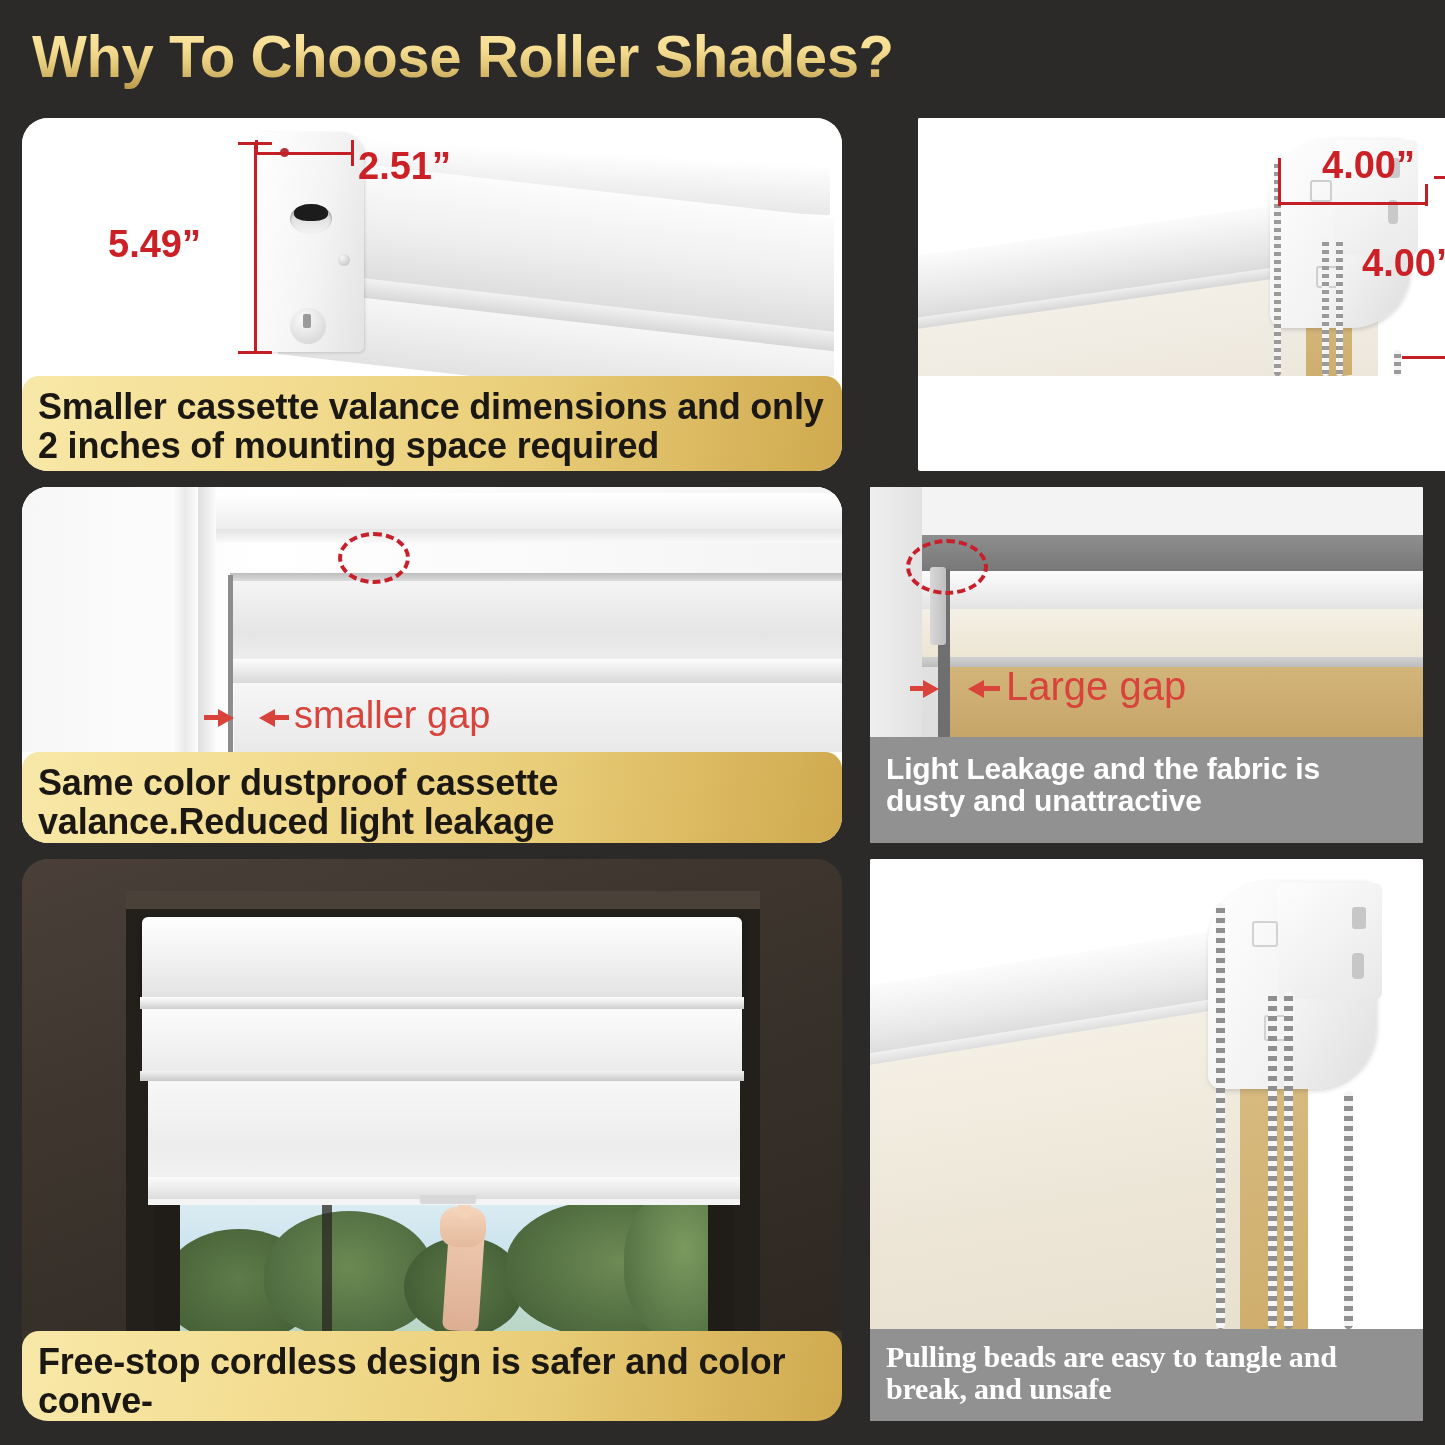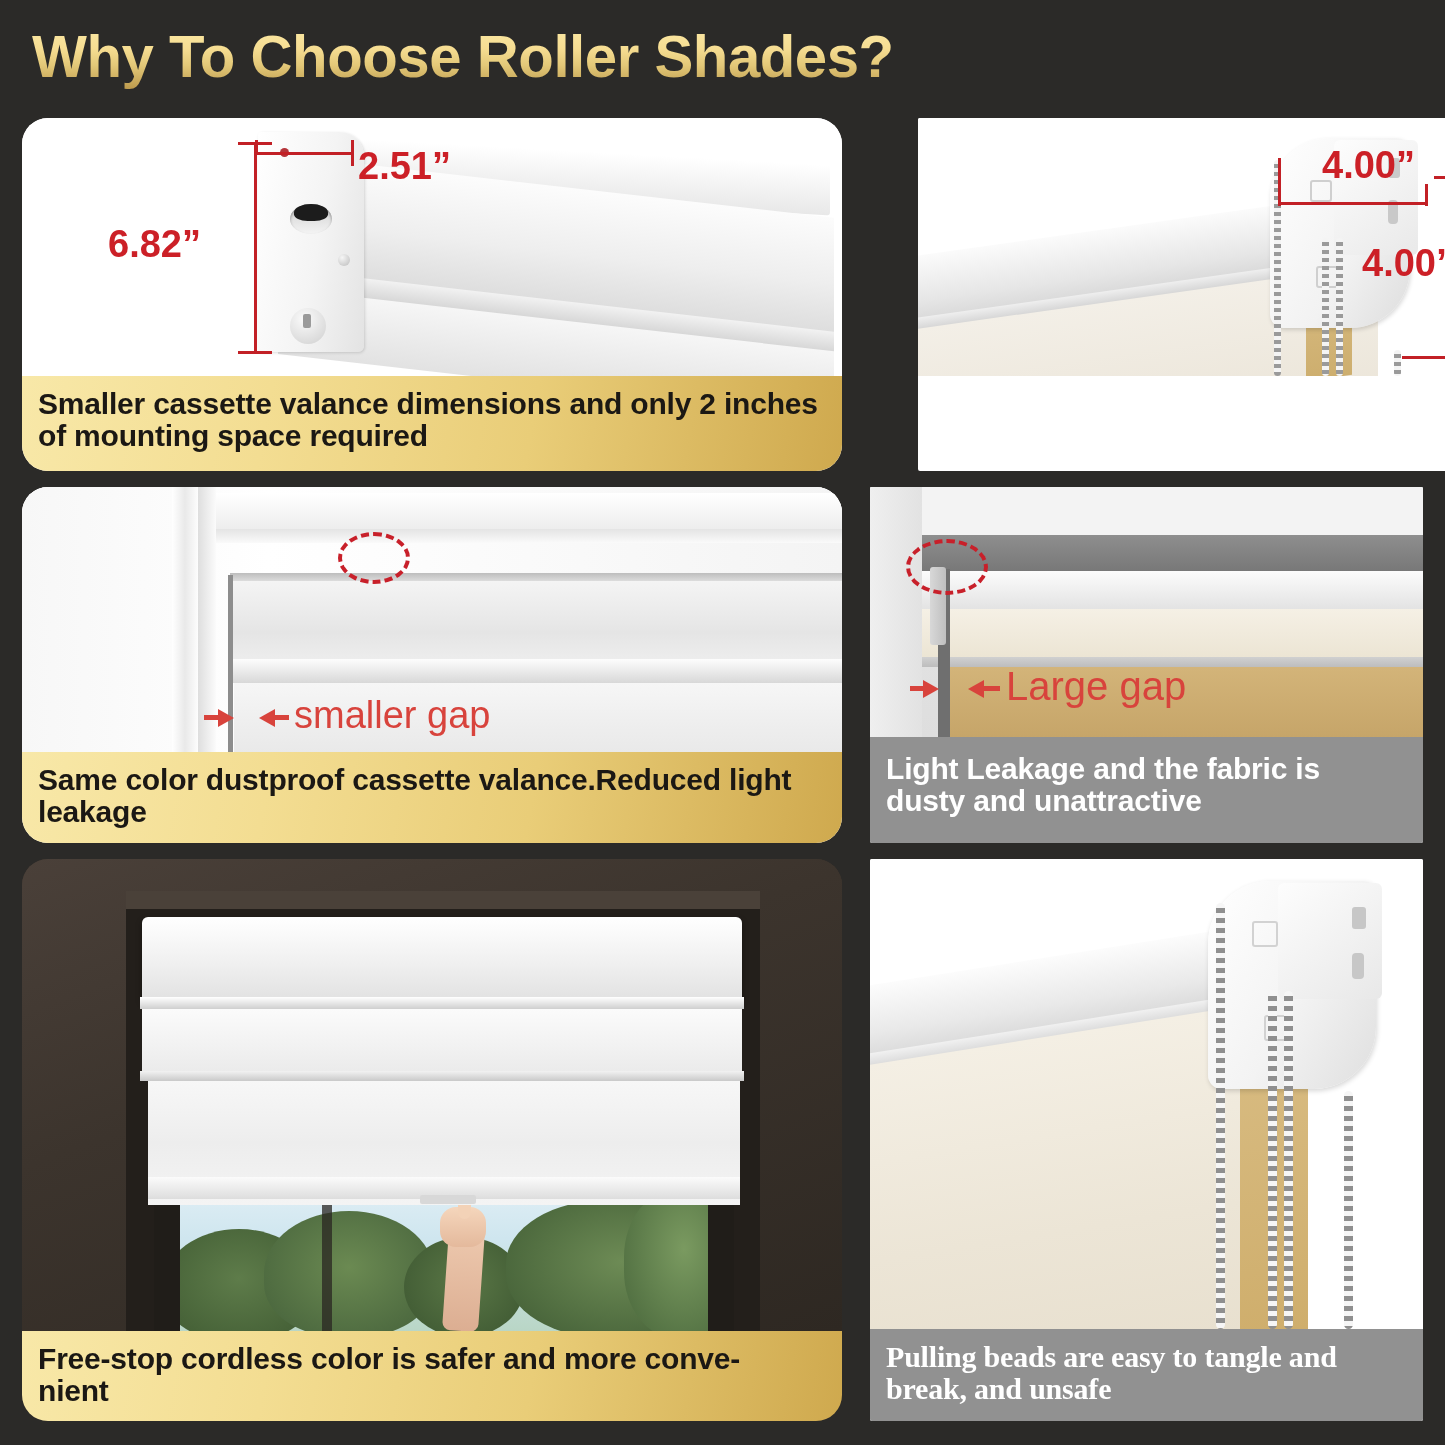--- a/index.html
+++ b/index.html
@@ -60,22 +60,23 @@
   .caption {
     position: absolute;
     left: 0; right: 0; bottom: 0;
     padding: 12px 16px 14px 16px;
     font-weight: bold;
     line-height: 1.07;
   }
   .caption.gold {
     background: linear-gradient(100deg, #f8e8a8 0%, #f3dd92 30%, #e9cd78 62%, #cfa94e 100%);
     color: #1b1814;
-    font-size: 30px;
+    font-size: 36px;
     letter-spacing: -0.2px;
+    border-radius: 17px;
   }
   .caption.gray {
     background: #919191;
     color: #ffffff;
     font-size: 30px;
     letter-spacing: -0.2px;
   }
 
   
   .fill { position: absolute; left: 0; top: 0; width: 100%; height: 100%; }
@@ -149,21 +150,21 @@
         <div style="position:absolute; left:258px; top:30px; width:9px; height:9px; border-radius:50%; background:#b5343a;"></div>
 
         <div class="dim-line" style="left:233px; top:34px; width:99px; height:3px;"></div>
         <div class="dim-line" style="left:233px; top:22px; width:3px; height:14px;"></div>
         <div class="dim-line" style="left:329px; top:22px; width:3px; height:26px;"></div>
         <div class="dim-label" style="left:336px; top:27px; font-size:38px;">2.51”</div>
 
         <div class="dim-line" style="left:232px; top:24px; width:3px; height:212px;"></div>
         <div class="dim-line" style="left:216px; top:24px; width:34px; height:3px;"></div>
         <div class="dim-line" style="left:216px; top:233px; width:34px; height:3px;"></div>
-        <div class="dim-label" style="left:86px; top:105px; font-size:38px;">6.82”</div>
+        <div class="dim-label" style="left:86px; top:105px; font-size:38px;">5.49”</div>
       </div>
       <div class="caption gold" style="height:95px;">Smaller cassette valance dimensions and only 2 inches of mounting space required</div>
     </div>
 
     <div class="panel bad" style="left:870px; top:118px; width:553px; height:353px; background:#ffffff;margin-left:48px;">
       <div class="photo" style="height:258px; background:#ffffff;">
 
         <div class="texture-fabric" style="position:absolute; left:-10px; top:70px; width:490px; height:76px; background:linear-gradient(180deg,#fbfbfb,#e6e6e6 60%,#d2d2d2); transform:skewY(-8deg); transform-origin:right top;"></div>
         <div style="position:absolute; left:-10px; top:132px; width:490px; height:16px; background:linear-gradient(180deg,#efefef,#cdcdcd); transform:skewY(-8deg); transform-origin:right top;"></div>
 
@@ -296,21 +297,21 @@
         <div class="texture-fabric" style="position:absolute; left:120px; top:150px; width:600px; height:66px; background:linear-gradient(180deg,#fbfbfb,#eaeaea);"></div>
         <div style="position:absolute; left:118px; top:212px; width:604px; height:10px; background:linear-gradient(180deg,#f2f2f2,#c9c9c9);"></div>
 
         <div class="texture-fabric" style="position:absolute; left:126px; top:222px; width:592px; height:124px; background:linear-gradient(180deg,#f7f7f7,#ededed 50%,#f4f4f4);"></div>
 
         <div style="position:absolute; left:126px; top:318px; width:592px; height:22px; background:linear-gradient(180deg,#fbfbfb,#dddddd);"></div>
 
         <div style="position:absolute; left:398px; top:336px; width:56px; height:9px; background:#d8d8d8; border-radius:2px;"></div>
       </div>
       <div class="caption gold" style="height:90px;">
-        <div>Free-stop cordless color is safer and more conve-</div>
+        <div>Free-stop cordless design is safer and color conve-</div>
         <div>nient</div>
       </div>
     </div>
 
     <div class="panel bad" style="left:870px; top:859px; width:553px; height:562px; background:#ffffff;font-family:Liberation Serif, serif;">
       <div class="photo" style="height:470px; background:#ffffff;">
 
         <div class="texture-fabric" style="position:absolute; left:-16px; top:56px; width:460px; height:80px; background:linear-gradient(180deg,#fcfcfc,#e9e9e9 60%,#d6d6d6); transform:skewY(-9deg); transform-origin:right top;"></div>
         <div style="position:absolute; left:-16px; top:124px; width:460px; height:18px; background:linear-gradient(180deg,#f1f1f1,#d2d2d2); transform:skewY(-9deg); transform-origin:right top;"></div>
 

